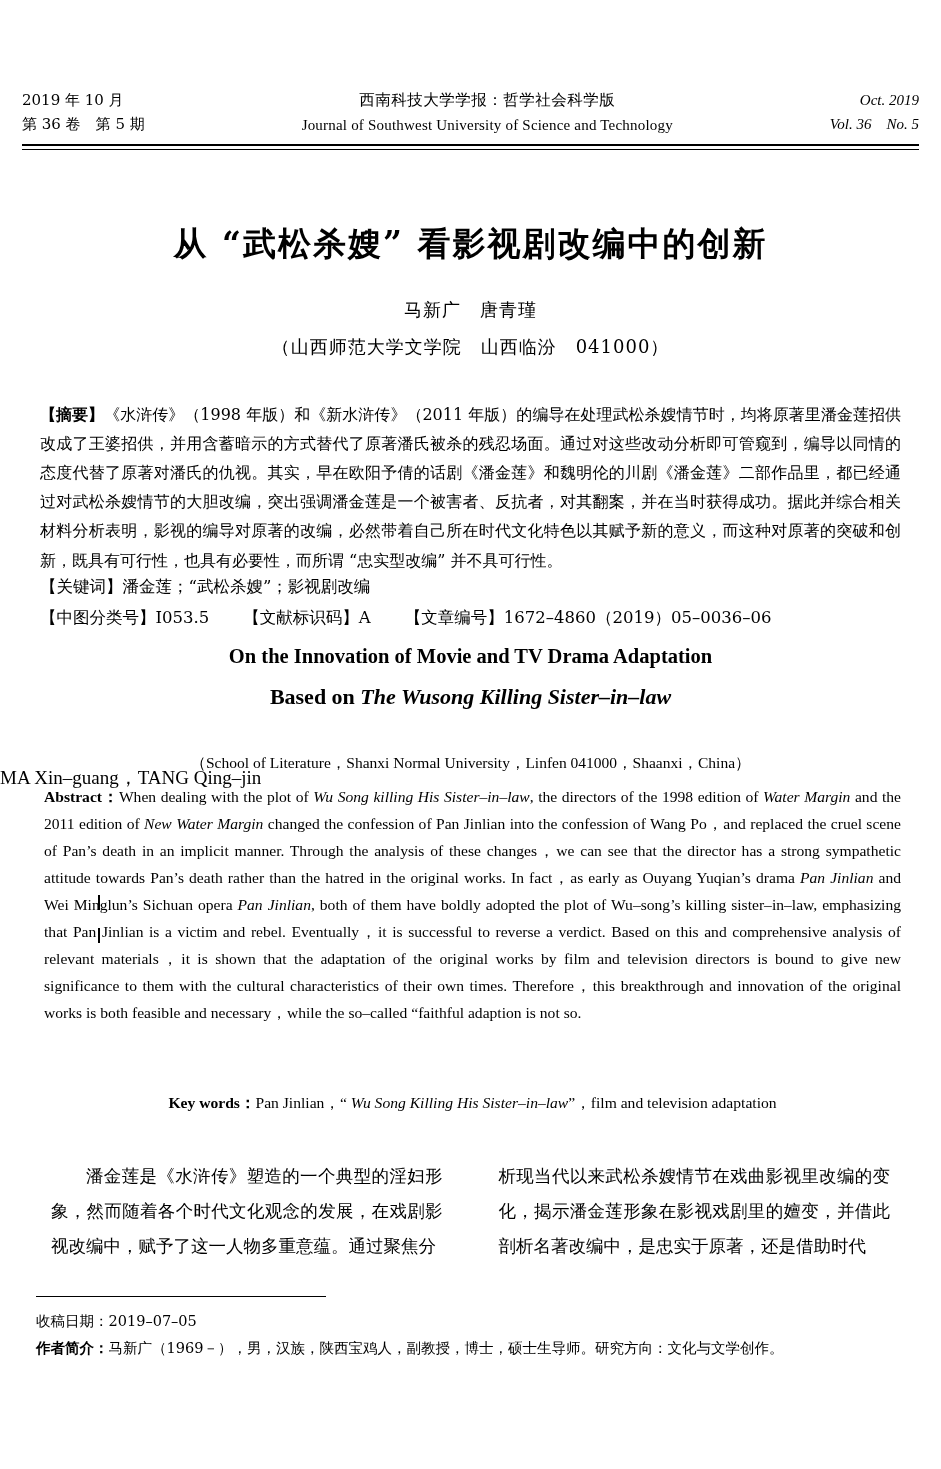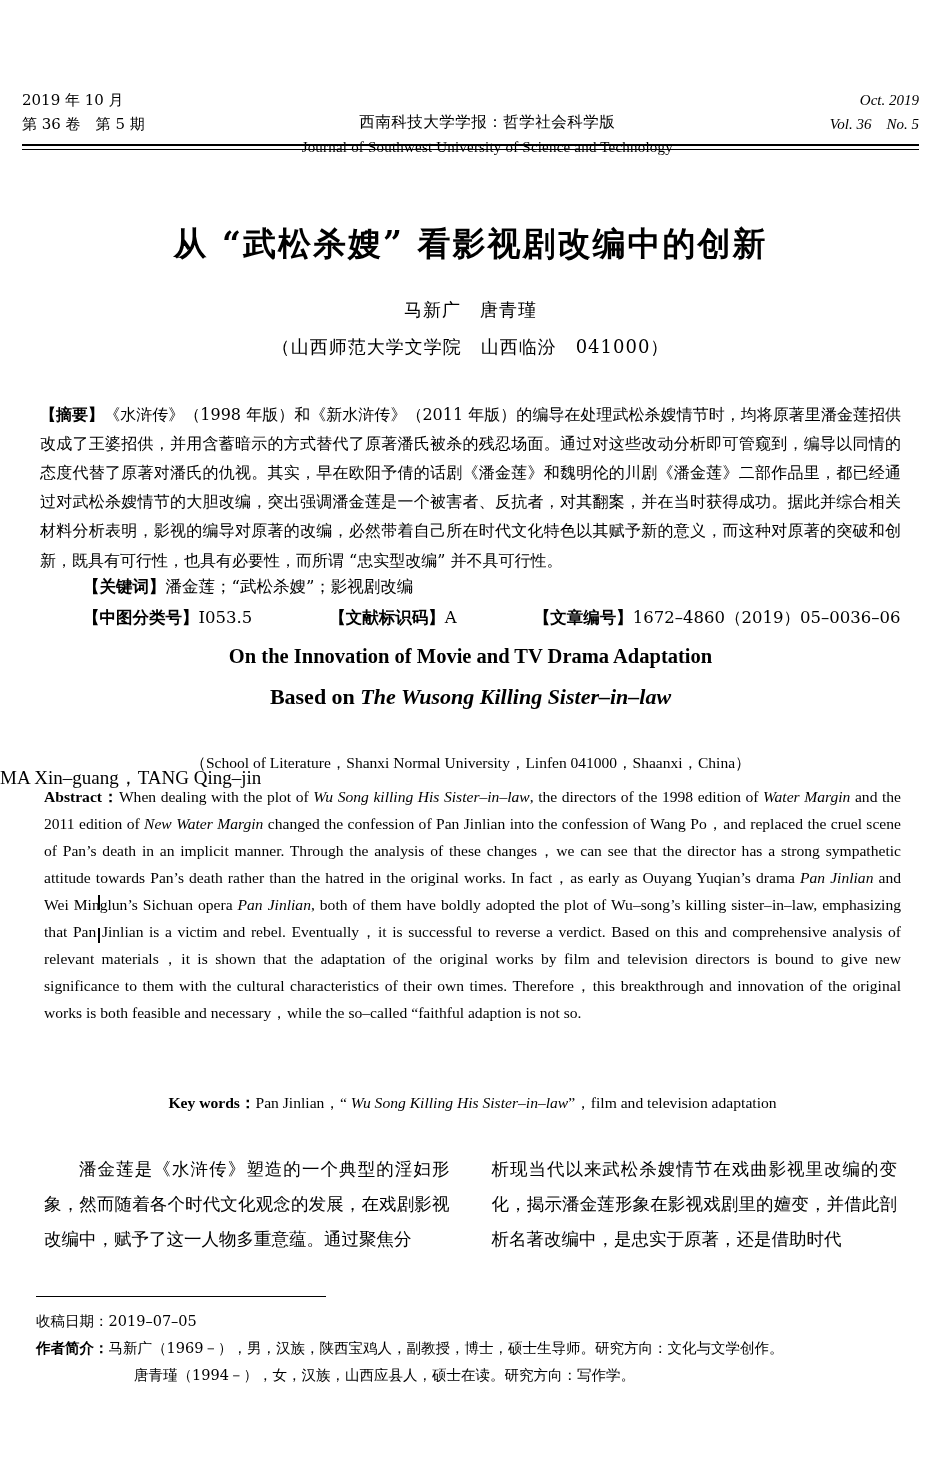--- a/index.html
+++ b/index.html
@@ -49,21 +49,20 @@
     font-style: italic;
   }
   .runhead .cn {
     font-family: "DejaVu Serif", "Liberation Serif", serif;
     font-size: 15px;
   }
   .runhead .journal-cn {
     font-family: "DejaVu Serif", serif;
     font-size: 15.5px;
     letter-spacing: 0.5px;
-    margin-top: 22px;
   }
   .runhead .journal-en {
     font-family: "Liberation Serif", serif;
     font-size: 15px;
     letter-spacing: 0.2px;
   }
   .rule-double {
     position: absolute;
     left: 22px;
     right: 22px;
@@ -118,21 +117,21 @@
   .abstract-cn .lbl { font-weight: bold; }
   .meta-cn {
     position: absolute;
     left: 40px;
     right: 40px;
     top: 572px;
     font-family: "DejaVu Serif", serif;
     font-size: 16.5px;
     line-height: 1.85;
   }
-  .meta-cn .lbl { font-weight: bold; margin-left: 43px; }
+  .meta-cn .lbl { font-weight: normal; }
   .meta-row { white-space: nowrap; }
   .meta-row .gap { display: inline-block; width: 34px; }
 
   
   .title-en1 {
     position: absolute;
     left: 0; right: 0;
     top: 645px;
     text-align: center;
     font-family: "Liberation Serif", serif;
@@ -200,21 +199,21 @@
     gap: 38px;
   }
   .body-cols .col {
     flex: 1;
     font-family: "DejaVu Serif", serif;
     font-size: 17.5px;
     line-height: 2.0;
     text-align: justify;
     text-justify: inter-ideograph;
   }
-  .body-cols .col p { margin: 2px; text-indent: 2em; }
+  .body-cols .col p { margin: 9px; text-indent: 2em; }
   .body-cols .col p.noind { text-indent: 0; }
 
   
   .foot-rule {
     position: absolute;
     left: 36px;
     width: 290px;
     top: 1296px;
     border-top: 1px solid #000;
   }
@@ -302,21 +301,18 @@
   </div>
 
   <div class="foot-rule"></div>
   <div class="footnotes">
     <div class="fn-row">
       <span>收稿日期：</span><span>2019–07–05</span>
     </div>
     <div class="fn-row">
       <span class="lbl">作者简介：</span><span>马新广（1969－），男，汉族，陕西宝鸡人，副教授，博士，硕士生导师。研究方向：文化与文学创作。</span>
     </div>
-    <div class="fn-row fn-indent">
-      <span>唐青瑾（1994－），女，汉族，山西应县人，硕士在读。研究方向：写作学。</span>
-    </div>
   </div>
 
   <div class="cursor" style="left:98px; top:895px;"></div>
   <div class="cursor" style="left:98px; top:928px;"></div>
 
 </div>
 
 </body></html>

